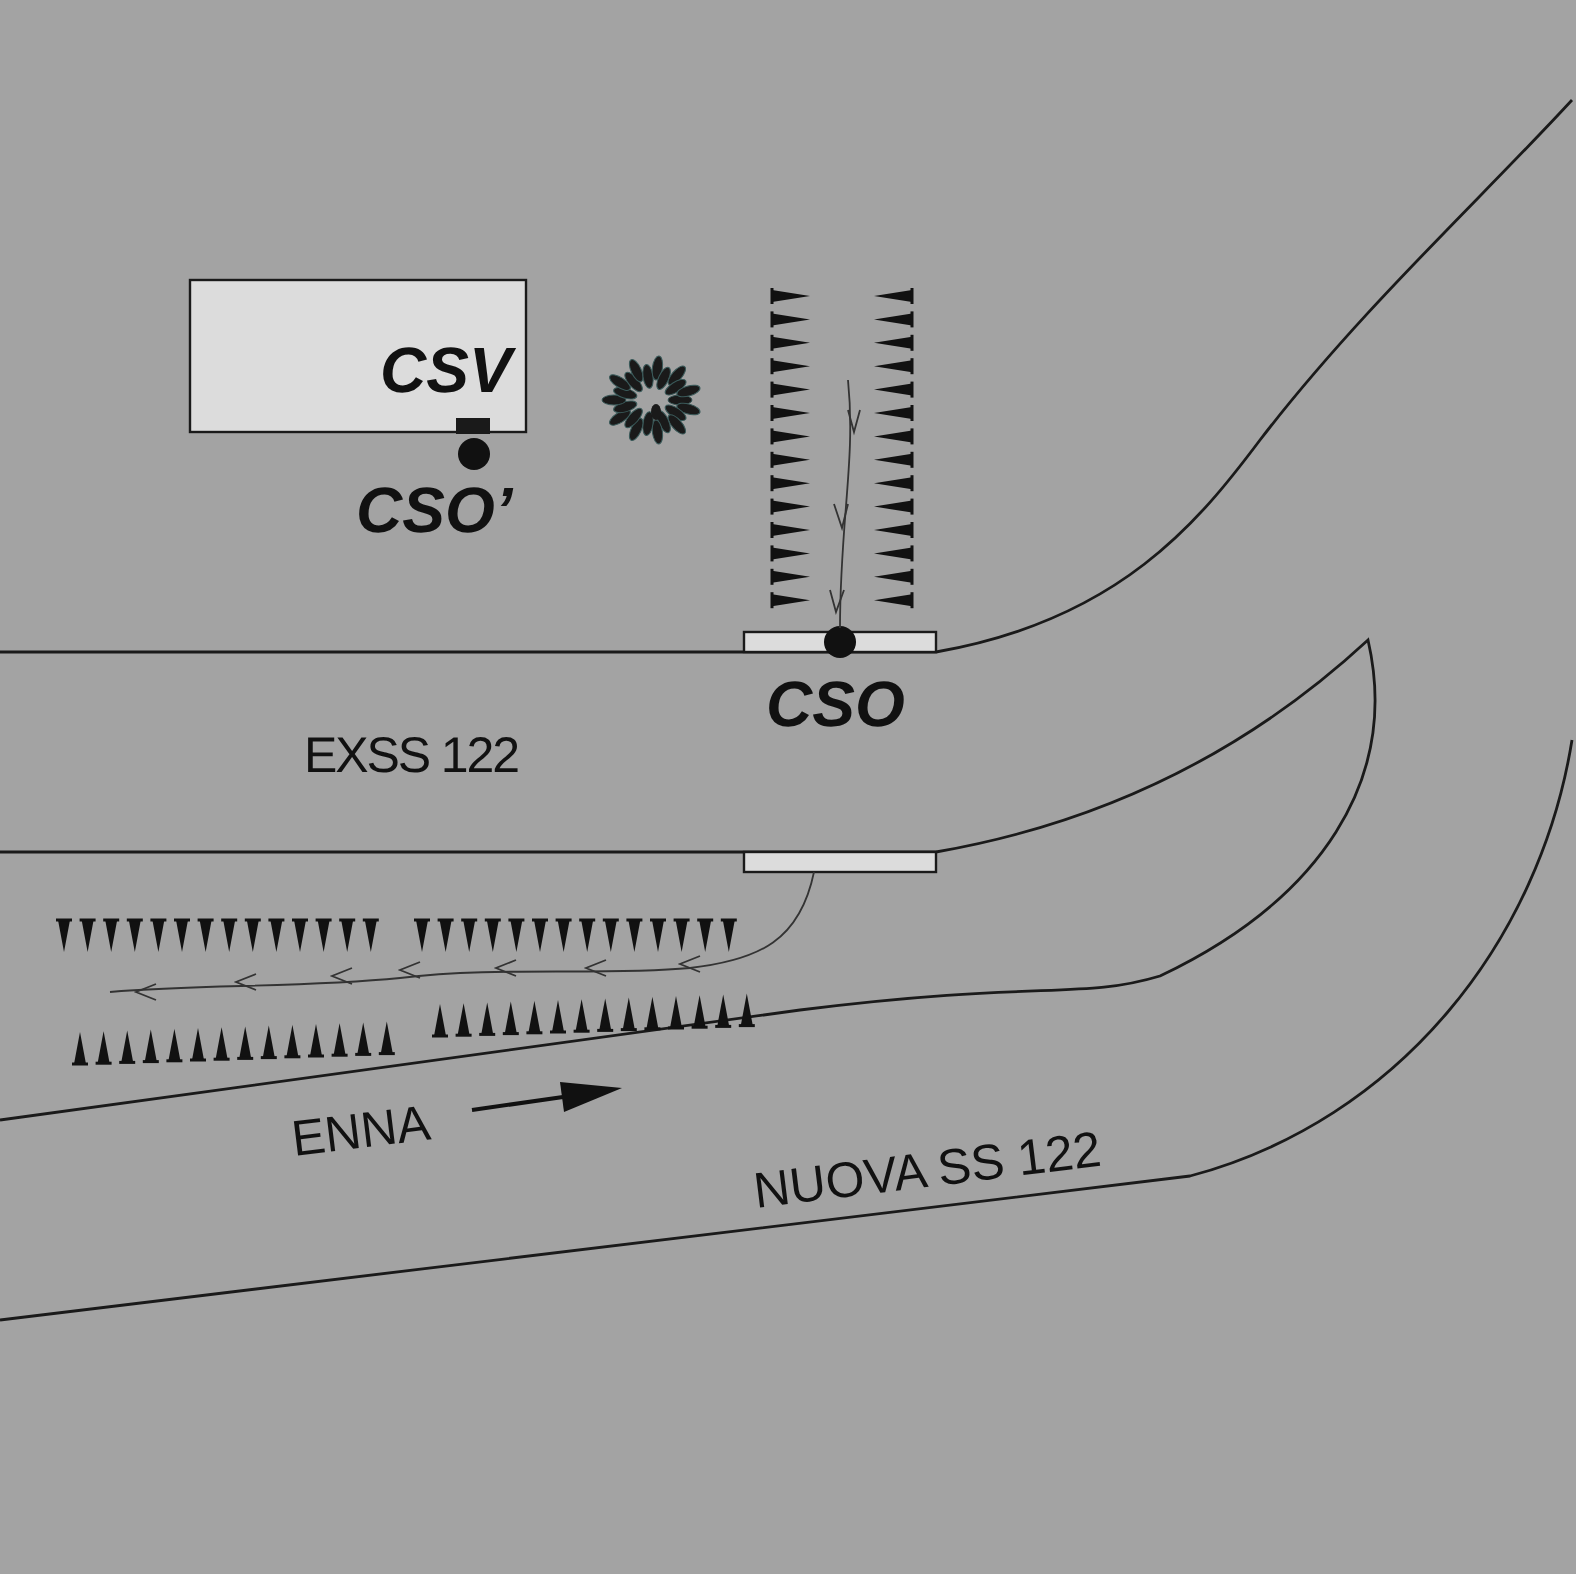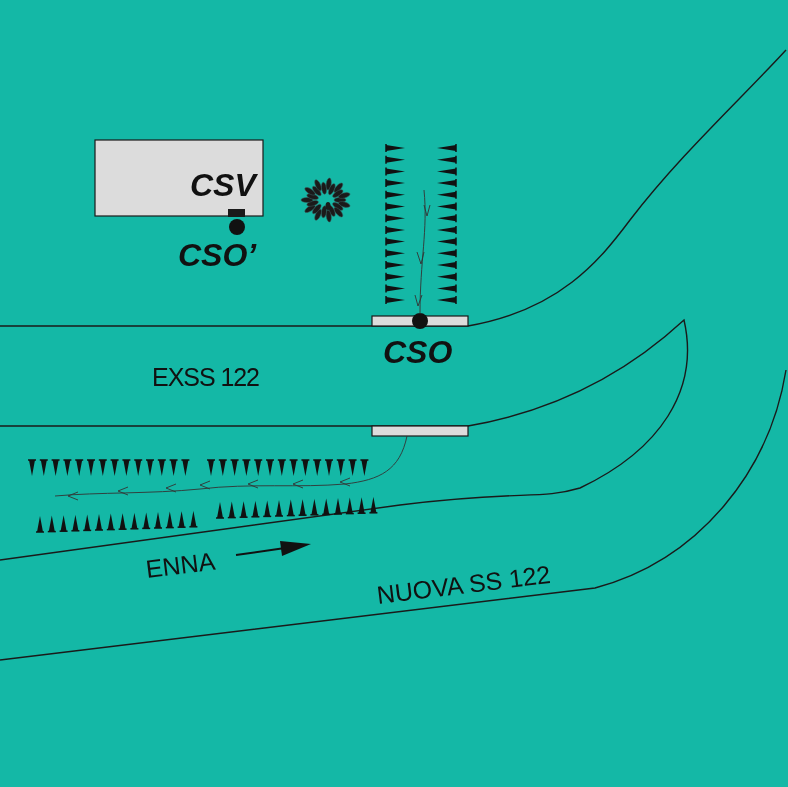--- a/index.html
+++ b/index.html
@@ -1,16 +1,16 @@
 <!DOCTYPE html>
 <html><head>
 <meta charset="utf-8">
 <style>
   html, body { margin: 0; padding: 0; background: #ffffff; }
-  #canvas { position: relative; width: 788px; height: 787px; overflow: hidden; background: #14b8a6; }
+  #canvas { position: relative; width: 788px; height: 787px; overflow: hidden; background: #a3a3a3; }
   svg { position: absolute; left: 0; top: 0; }
   .road { fill: none; stroke: #1a1a1a; stroke-width: 1.4; }
   .flow { fill: none; stroke: #333; stroke-width: 0.9; }
   .arrowhead-open { fill: none; stroke: #333; stroke-width: 0.9; }
   .lbl-bold { font-family: "Liberation Sans", sans-serif; font-weight: bold; font-style: italic; fill: #111; }
   .lbl-road { font-family: "Liberation Sans", sans-serif; fill: #111; }
   .box { fill: #dcdcdc; stroke: #1a1a1a; stroke-width: 1.2; }
 </style>
 </head>
 <body>

